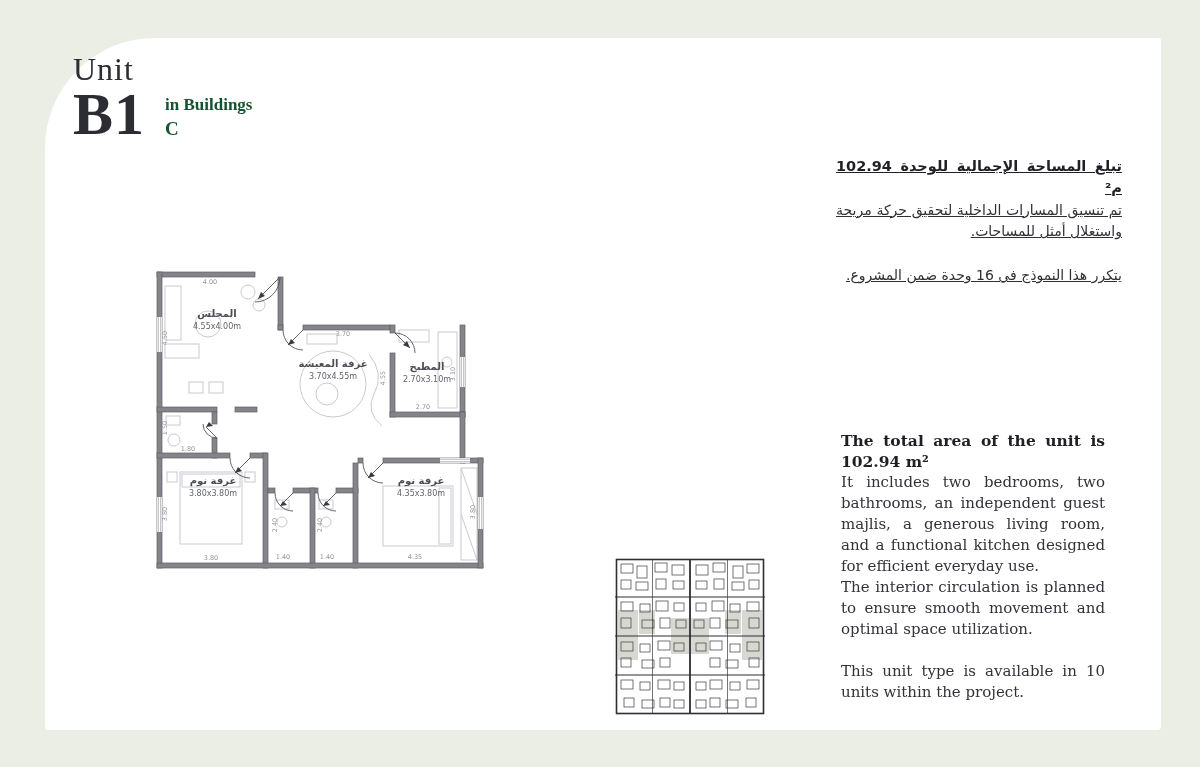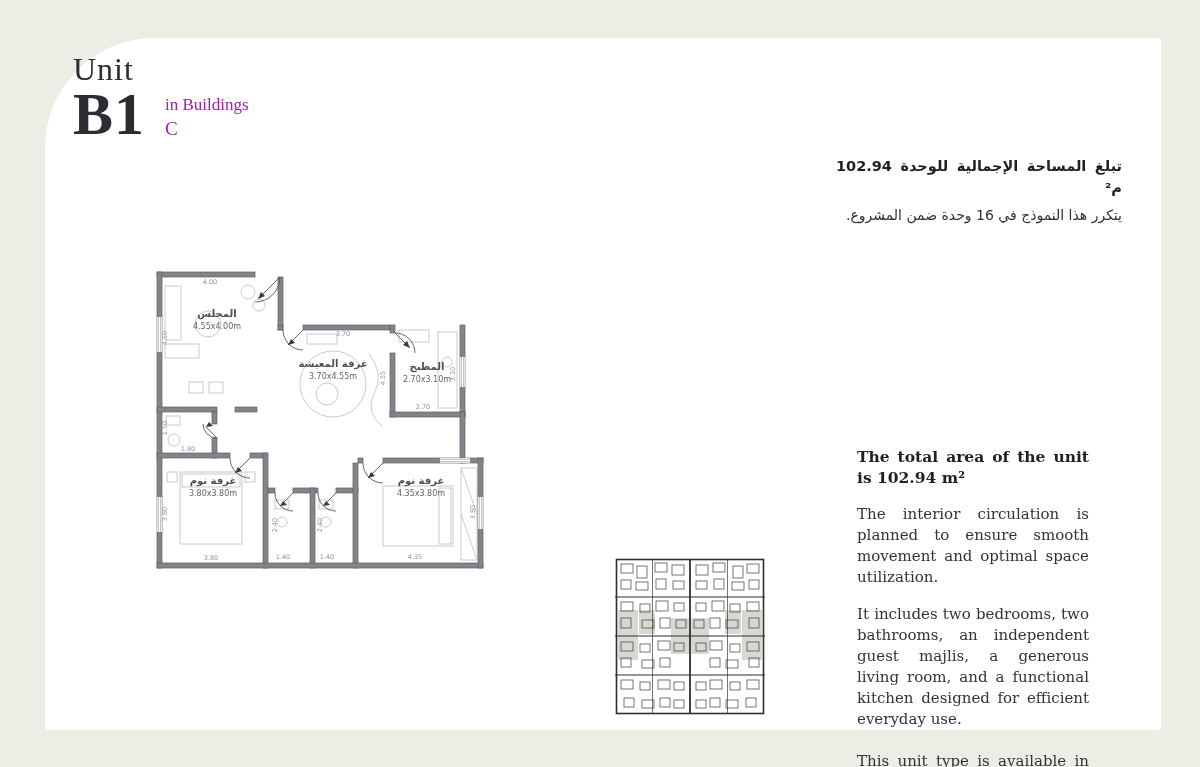--- a/index.html
+++ b/index.html
@@ -10,41 +10,41 @@
   }
   .card{
     position:absolute;left:45px;top:38px;width:1116px;height:692px;
     background:#ffffff;border-radius:110px 2px 4px 4px;
   }
   
   .title{position:absolute;left:28px;top:14px;color:#2c2c33;}
   .unit-word{font-size:32px;letter-spacing:1px;line-height:1.1;}
   .unit-row{display:flex;align-items:flex-end;margin-top:2px;}
   .unit-code{font-size:60px;font-weight:700;line-height:0.85;letter-spacing:1px;}
-  .bldg{margin-left:20px;line-height:1.15;color:#a21caf;}
+  .bldg{margin-left:20px;line-height:1.15;color:#14532d;font-weight:bold;}
   .bldg .in-b{font-size:17px;}
   .bldg .b-letter{font-size:19px;margin-top:4px;}
   
   .arabic-block{
     position:absolute;right:39px;top:118px;width:286px;
     direction:rtl;text-align:justify;
     font-family:"DejaVu Sans",sans-serif;
     font-size:14px;line-height:21.8px;color:#2f2f36;
   }
   .arabic-block .lead{font-weight:700;font-size:14.5px;color:#1f1f26;}
-  .arabic-block p{margin:0;}
-  .arabic-block .gap{margin-top:5px;}
+  .arabic-block p{margin:0;text-decoration:underline;}
+  .arabic-block .gap{margin-top:22px;}
   .english-block{
     position:absolute;left:796px;top:392px;width:264px;
     text-align:justify;
     font-family:"DejaVu Serif",serif;
     font-size:15px;line-height:21px;color:#32323a;
   }
   .english-block .lead{font-weight:700;font-size:15.5px;color:#1f1f26;}
-  .english-block p{margin:16px;}
+  .english-block p{margin:0;}
   .english-block .gap{margin-top:21px;}
   
   .floorplan{position:absolute;left:110px;top:224px;}
   .wall{fill:#84848a;stroke:#5e5e64;stroke-width:0.7;}
   .furn{fill:none;stroke:#c7cacf;stroke-width:1;}
   .door{fill:none;stroke:#55555c;stroke-width:0.9;}
   .arrow{fill:#3a3a40;}
   .winline{stroke:#9b9ba1;stroke-width:0.8;}
   .winbg{fill:#ffffff;}
   .room-name{font-family:"DejaVu Sans",sans-serif;font-size:10px;font-weight:700;fill:#4d4d55;text-anchor:middle;}
@@ -271,23 +271,24 @@
         <rect class="sp-thin" x="59" y="142" width="10" height="8"></rect>
       </g>
     </defs>
     <use href="#sp-half" x="0" y="0"></use>
     <use href="#sp-half" transform="translate(150,0) scale(-1,1)"></use>
     <line x1="75" y1="2" x2="75" y2="155" stroke="#2e2e33" stroke-width="1.8"></line>
   </svg>
 
   <div class="arabic-block">
     <p class="lead">تبلغ المساحة الإجمالية للوحدة 102.94 م²</p>
+    <p>تم تنسيق المسارات الداخلية لتحقيق حركة مريحة واستغلال أمثل للمساحات.</p>
     <p class="gap">يتكرر هذا النموذج في 16 وحدة ضمن المشروع.</p>
   </div>
 
   <div class="english-block">
     <p class="lead">The total area of the unit is 102.94 m²</p>
+    <p>It includes two bedrooms, two bathrooms, an independent guest majlis, a generous living room, and a functional kitchen designed for efficient everyday use.</p>
     <p>The interior circulation is planned to ensure smooth movement and optimal space utilization.</p>
-    <p>It includes two bedrooms, two bathrooms, an independent guest majlis, a generous living room, and a functional kitchen designed for efficient everyday use.</p>
     <p class="gap">This unit type is available in 10 units within the project.</p>
   </div>
 
 </div>
 
 </body></html>

